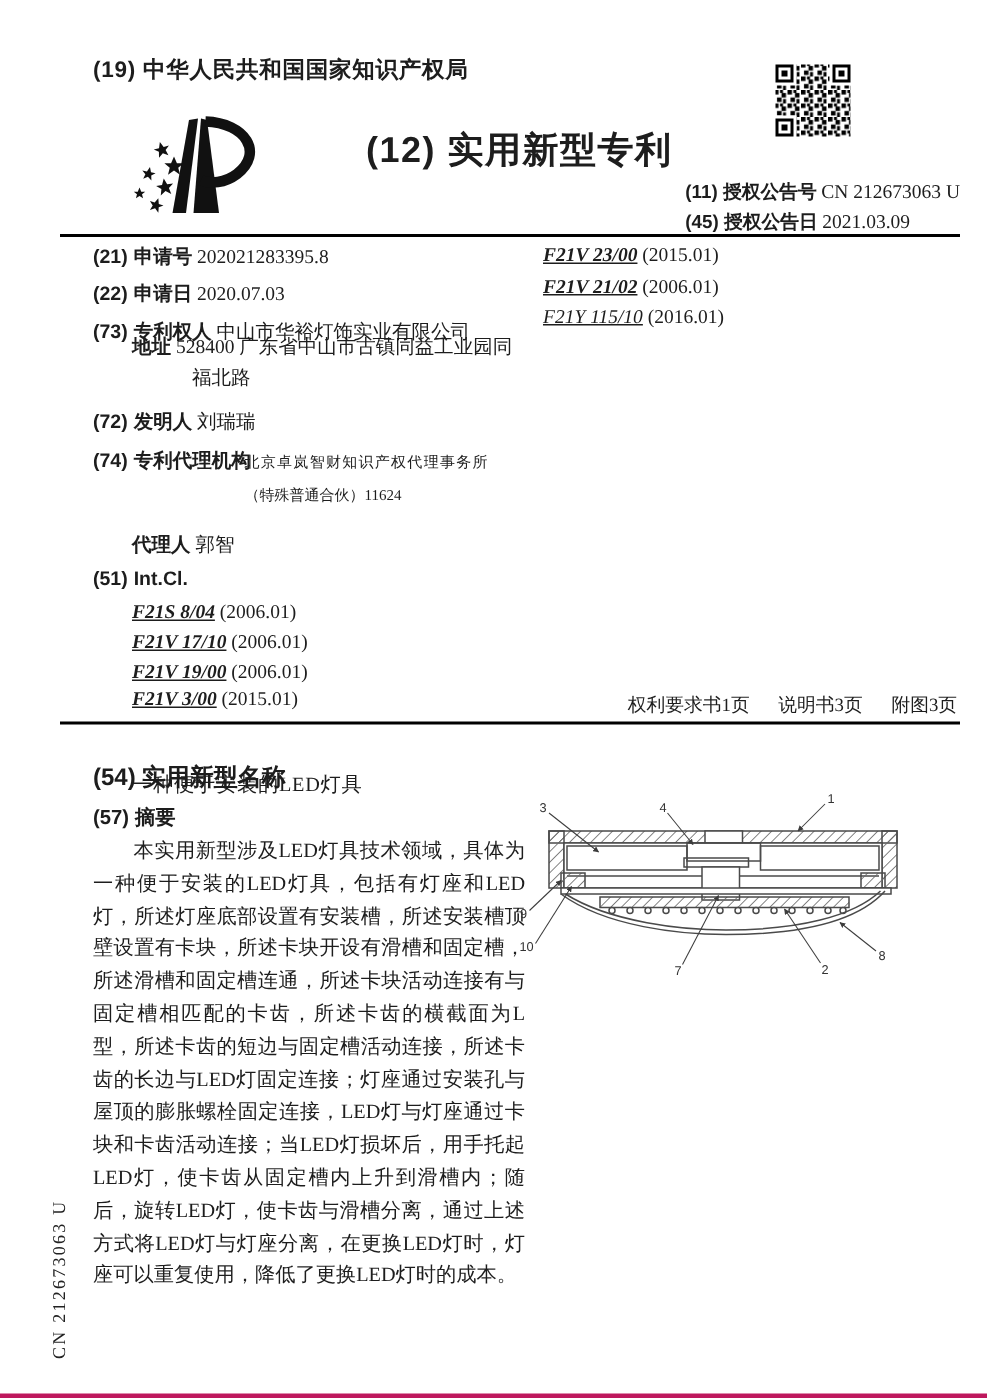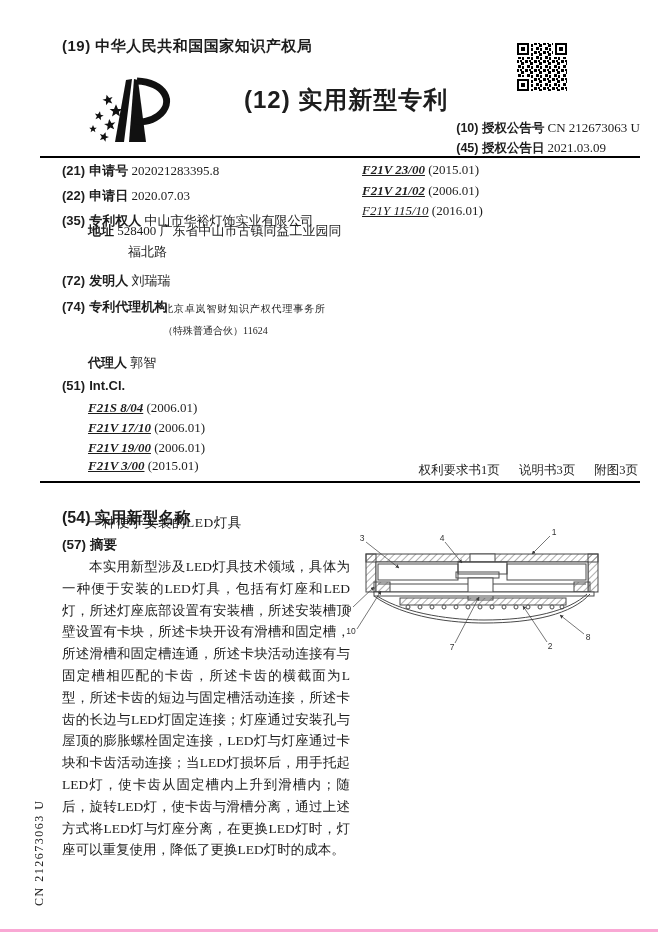--- a/index.html
+++ b/index.html
@@ -1,20 +1,20 @@
 <!DOCTYPE html>
 <html><head>
 <meta charset="utf-8">
 <style>
   * { margin:0; padding:0; box-sizing:border-box; }
   html,body { background:#ffffff; }
   .page {
     position:relative; width:658px; height:932px; background:#fff;
     font-family:"Liberation Serif", serif; color:#1d1d1d; overflow:hidden;
-    border-bottom:3px solid #f9a8d4;
+    border-bottom:3px solid #be185d;
   }
   .abs { position:absolute; }
   .hei { font-family:"Liberation Sans", sans-serif; font-weight:bold; }
   .val { font-family:"Liberation Serif", serif; font-weight:normal; }
   .office { left:62px; top:37px; font-size:15px; letter-spacing:0.5px; }
   .doctype { left:244px; top:84px; font-size:24px; letter-spacing:1px; }
   .publine { right:18px; top:118px; text-align:left; font-size:12.5px; line-height:20px; }
   .publine .num { font-size:13px; }
   .rule { left:40px; width:600px; height:0; border-top:2px solid #000; }
   .rule1 { top:156px; } .rule2 { top:481px; }
@@ -87,41 +87,41 @@
     <use href="#star5" transform="translate(17,42) scale(0.95) rotate(12)"></use>
     <use href="#star5" transform="translate(28,51) scale(1.2) rotate(-8)"></use>
     <use href="#star5" transform="translate(11,55) scale(0.8)"></use>
     <use href="#star5" transform="translate(22,63) scale(1.0) rotate(18)"></use>
   </svg>
 
   <div class="abs doctype hei">(12) 实用新型专利</div>
 
   <div class="abs publine">
     <div>
-      <span class="hei">(10) 授权公告号</span>
+      <span class="hei">(11) 授权公告号</span>
       <span class="val num">CN 212673063 U</span>
     </div>
     <div>
       <span class="hei">(45) 授权公告日</span>
       <span class="val num">2021.03.09</span>
     </div>
   </div>
 
   <div class="abs rule rule1"></div>
 
   <div class="abs brow" style="top:162px">
     <span class="hei tag">(21)</span><span class="hei">申请号</span>
     <span class="val">202021283395.8</span>
   </div>
   <div class="abs brow" style="top:187px">
     <span class="hei tag">(22)</span><span class="hei">申请日</span>
     <span class="val">2020.07.03</span>
   </div>
   <div class="abs brow" style="top:212px">
-    <span class="hei tag">(35)</span><span class="hei">专利权人</span>
+    <span class="hei tag">(73)</span><span class="hei">专利权人</span>
     <span class="val">中山市华裕灯饰实业有限公司</span>
   </div>
   <div class="abs addr" style="font-size:13px">
     <span class="hei">地址</span>
     <span class="val">528400 广东省中山市古镇同益工业园同福北路</span>
   </div>
   <div class="abs brow" style="top:272px">
     <span class="hei tag">(72)</span><span class="hei">发明人</span>
     <span class="val">刘瑞瑞</span>
   </div>

